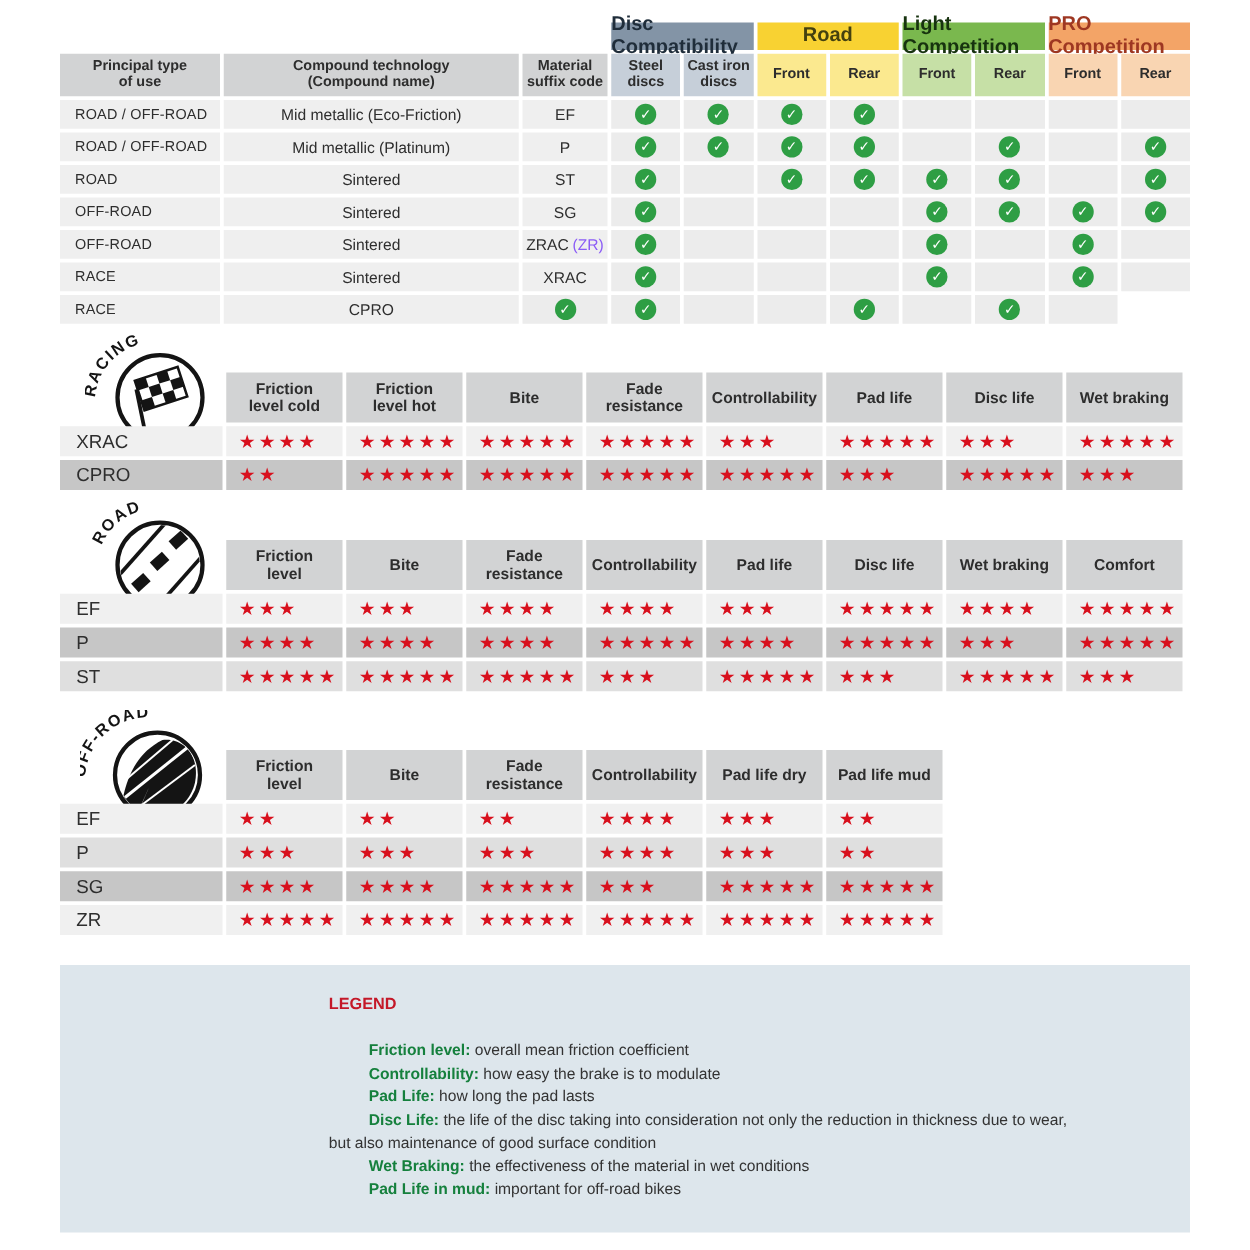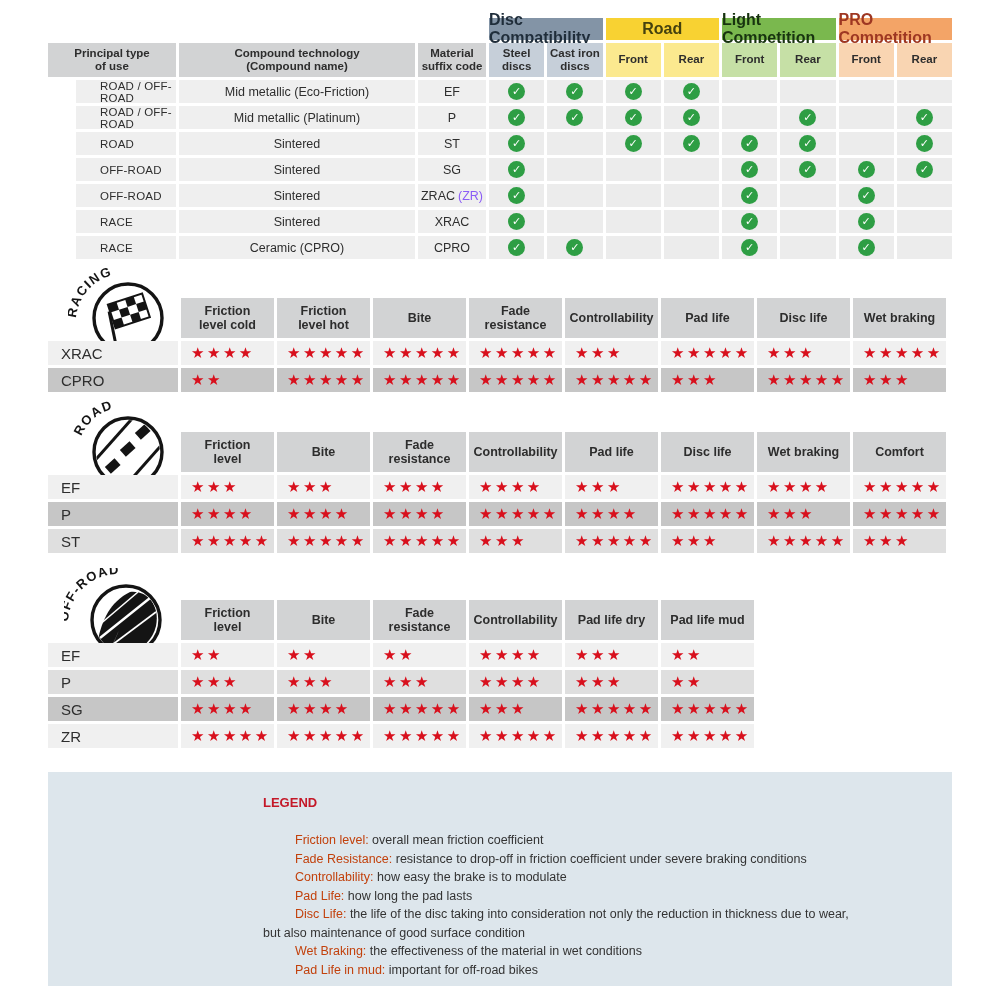--- a/index.html
+++ b/index.html
@@ -11,21 +11,21 @@
   #compat-grid{position:absolute;left:48px;top:18px;width:904px;
     display:grid;grid-template-columns:128px 236px 68px repeat(8,1fr);
     grid-template-rows:22px 34px repeat(7,23px);gap:3px;}
   .band{display:flex;align-items:center;justify-content:center;
     font-size:16px;font-weight:bold;grid-column:span 2;}
   .band-spacer{grid-column:1 / span 3;}
   .hcell{display:flex;align-items:center;justify-content:center;text-align:center;
     background:#d2d3d4;font-size:11.5px;font-weight:bold;line-height:1.15;
     white-space:pre-line;color:#2d2d2d;}
   .cell{display:flex;align-items:center;background:#efefef;font-size:12.5px;}
-  .cell.use{padding-left:24px;font-size:11.5px;font-weight:500;letter-spacing:.2px;margin-left:28px;}
+  .cell.use{padding-left:12px;font-size:11.5px;font-weight:500;letter-spacing:.2px;}
   .cell.tech{justify-content:center;font-weight:500;}
   .cell.code{justify-content:center;font-weight:500;}
   .code-note{color:#8b5cf6;margin-left:3px;}
   .cell.chk{justify-content:center;background:#ececec;}
   .check{width:17px;height:17px;border-radius:50%;color:#fff;font-size:11px;
     font-weight:bold;display:flex;align-items:center;justify-content:center;}
 
   
   .rating-grid{position:absolute;display:grid;gap:3px;}
   #grid-racing{left:48px;top:298px;grid-template-columns:130px repeat(8,93px);
@@ -46,21 +46,21 @@
   .section-icon{position:absolute;width:110px;height:90px;}
   #icon-racing{left:68px;top:266px;}
   #icon-road{left:68px;top:400px;}
   #icon-offroad{left:64px;top:568px;}
 
   
   #legend-box{position:absolute;left:48px;top:772px;width:904px;height:214px;
     background:#dde6ec;box-sizing:border-box;padding:23px 20px 0 215px;}
   #legend-title{color:#c41828;font-weight:bold;font-size:13px;margin-bottom:21px;}
   .legend-line{font-size:12.5px;line-height:18.5px;color:#333;}
-  .lterm{font-weight:normal;color:#c2410c;padding-left:32px;}
+  .lterm{font-weight:bold;color:#15803d;padding-left:32px;}
 </style>
 </head>
 <body>
 
 <div class="page">
 
   <div id="compat-grid">
       <div class="band-spacer"></div>
       <div class="band" style="background: rgb(131, 148, 166); color: rgb(31, 45, 58);">Disc Compatibility</div>
       <div class="band" style="background: rgb(248, 210, 50); color: rgb(68, 65, 15);">Road</div>
@@ -196,21 +196,20 @@
       <div class="cell chk"></div>
       <div class="cell chk">
         <span class="check" style="background: rgb(46, 158, 68);">✓</span>
       </div>
       <div class="cell chk"></div>
       <div class="cell chk">
         <span class="check" style="background: rgb(46, 158, 68);">✓</span>
       </div>
       <div class="cell chk"></div>
       <div class="cell use">RACE</div>
-      <div class="cell tech">Ceramic (CPRO)</div>
       <div class="cell code">CPRO</div>
       <div class="cell chk">
         <span class="check" style="background: rgb(46, 158, 68);">✓</span>
       </div>
       <div class="cell chk">
         <span class="check" style="background: rgb(46, 158, 68);">✓</span>
       </div>
       <div class="cell chk"></div>
       <div class="cell chk"></div>
       <div class="cell chk">
@@ -393,21 +392,20 @@
       <div class="cell stars shade-light" style="color: rgb(216, 16, 29);">★★★★★</div>
       <div class="cell stars shade-light" style="color: rgb(216, 16, 29);">★★★★★</div>
       <div class="cell stars shade-light" style="color: rgb(216, 16, 29);">★★★★★</div>
       <div class="cell stars shade-light" style="color: rgb(216, 16, 29);">★★★★★</div>
     </div>
 
   <div id="legend-box">
     <div id="legend-title" style="color: rgb(196, 24, 40);">LEGEND</div>
     <div id="legend-entries">
         <div class="legend-line"><span class="lterm">Friction level: </span><span>overall mean friction coefficient</span></div>
-        <div class="legend-line"><span class="lterm">Fade Resistance: </span><span>resistance to drop-off in friction coefficient under severe braking conditions</span></div>
         <div class="legend-line"><span class="lterm">Controllability: </span><span>how easy the brake is to modulate</span></div>
         <div class="legend-line"><span class="lterm">Pad Life: </span><span>how long the pad lasts</span></div>
         <div class="legend-line"><span class="lterm">Disc Life: </span><span>the life of the disc taking into consideration not only the reduction in thickness due to wear,</span></div>
         <div class="legend-line"><span>but also maintenance of good surface condition</span></div>
         <div class="legend-line"><span class="lterm">Wet Braking: </span><span>the effectiveness of the material in wet conditions</span></div>
         <div class="legend-line"><span class="lterm">Pad Life in mud: </span><span>important for off-road bikes</span></div>
       </div>
   </div>
 
 </div>

